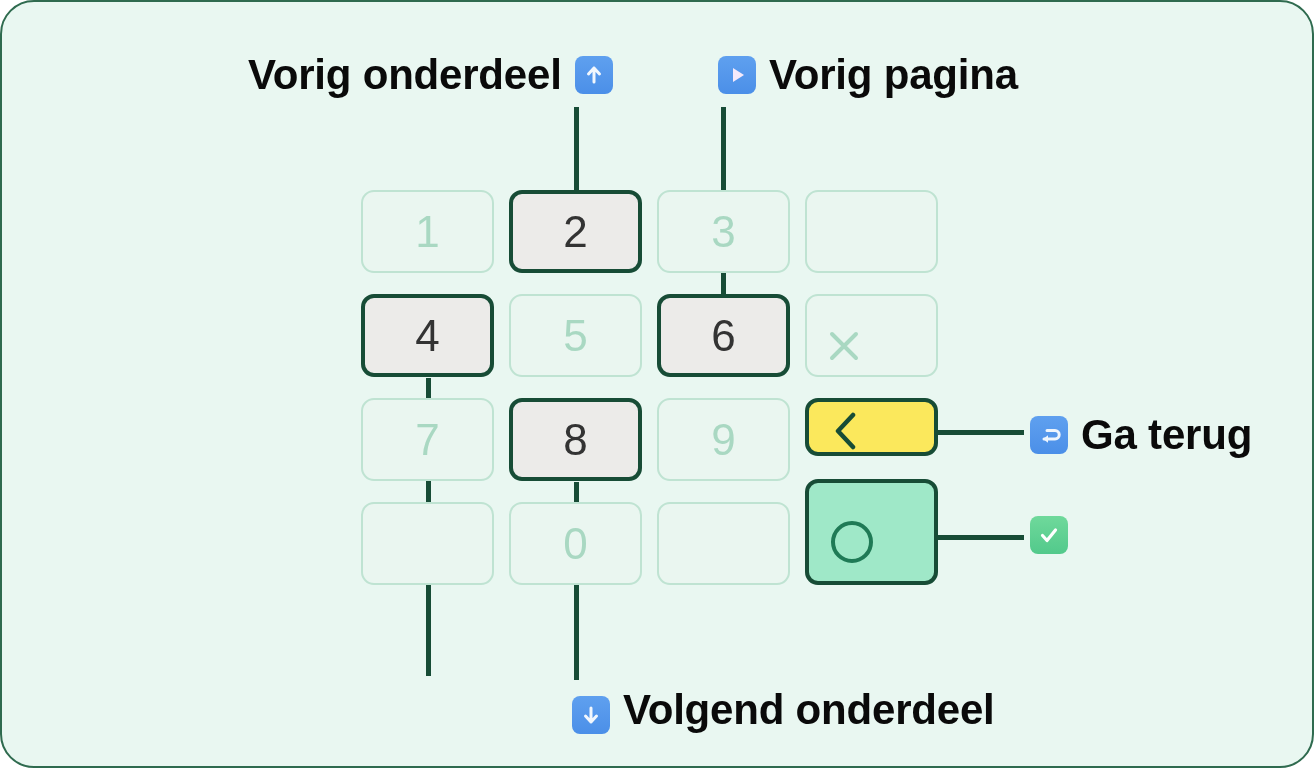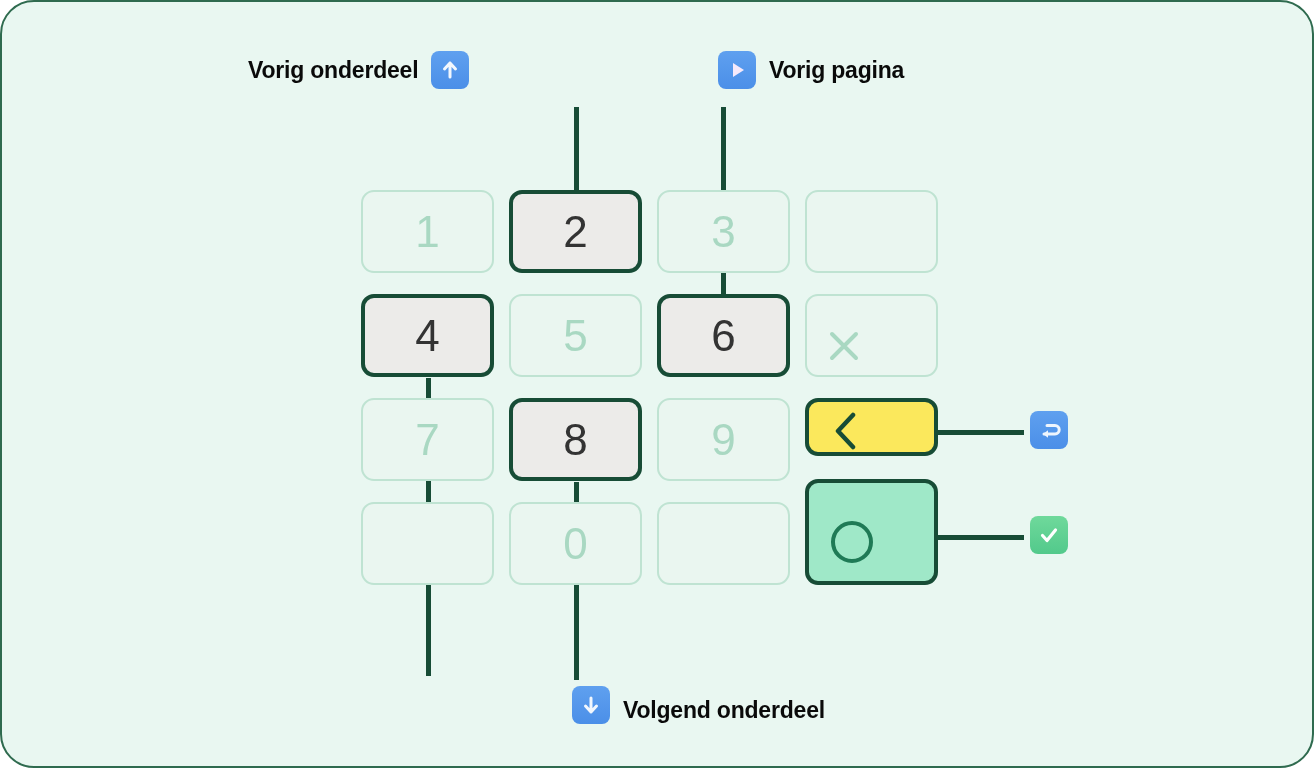--- a/index.html
+++ b/index.html
@@ -105,21 +105,21 @@
 
   
   .label {
     position: absolute;
     display: flex;
     align-items: center;
     gap: 13px;
     white-space: nowrap;
   }
   .label .txt {
-    font-size: 23px;
+    font-size: 42px;
     font-weight: bold;
     color: #0a0a0a;
     letter-spacing: -0.2px;
   }
   .badge {
     width: 38px;
     height: 38px;
     border-radius: 8px;
     display: flex;
     align-items: center;
@@ -223,20 +223,21 @@
     <span class="txt">Vorig pagina</span>
   </div>
 
   <div class="label" style="left:1028px; top:409px;">
     <span class="badge blue">
       <svg viewBox="0 0 24 24" width="24" height="24">
         <path d="M7 16 L18 16 A4.2 4.2 0 0 0 18 7.6 L10 7.6" stroke="#eef5fd" stroke-width="3" fill="none" stroke-linecap="round" stroke-linejoin="round"></path>
         <path d="M11 12.3 L6 16 L11 19.7 Z" fill="#eef5fd"></path>
       </svg>
     </span>
+    <span class="txt">Ga terug</span>
   </div>
 
   <div class="label" style="left:1028px; top:514px;">
     <span class="badge green">
       <svg viewBox="0 0 24 24" width="24" height="24">
         <path d="M5.5 12.5 L10 17.5 L18.5 7" stroke="#ffffff" stroke-width="3.2" fill="none" stroke-linecap="round" stroke-linejoin="round"></path>
       </svg>
     </span>
   </div>
 

